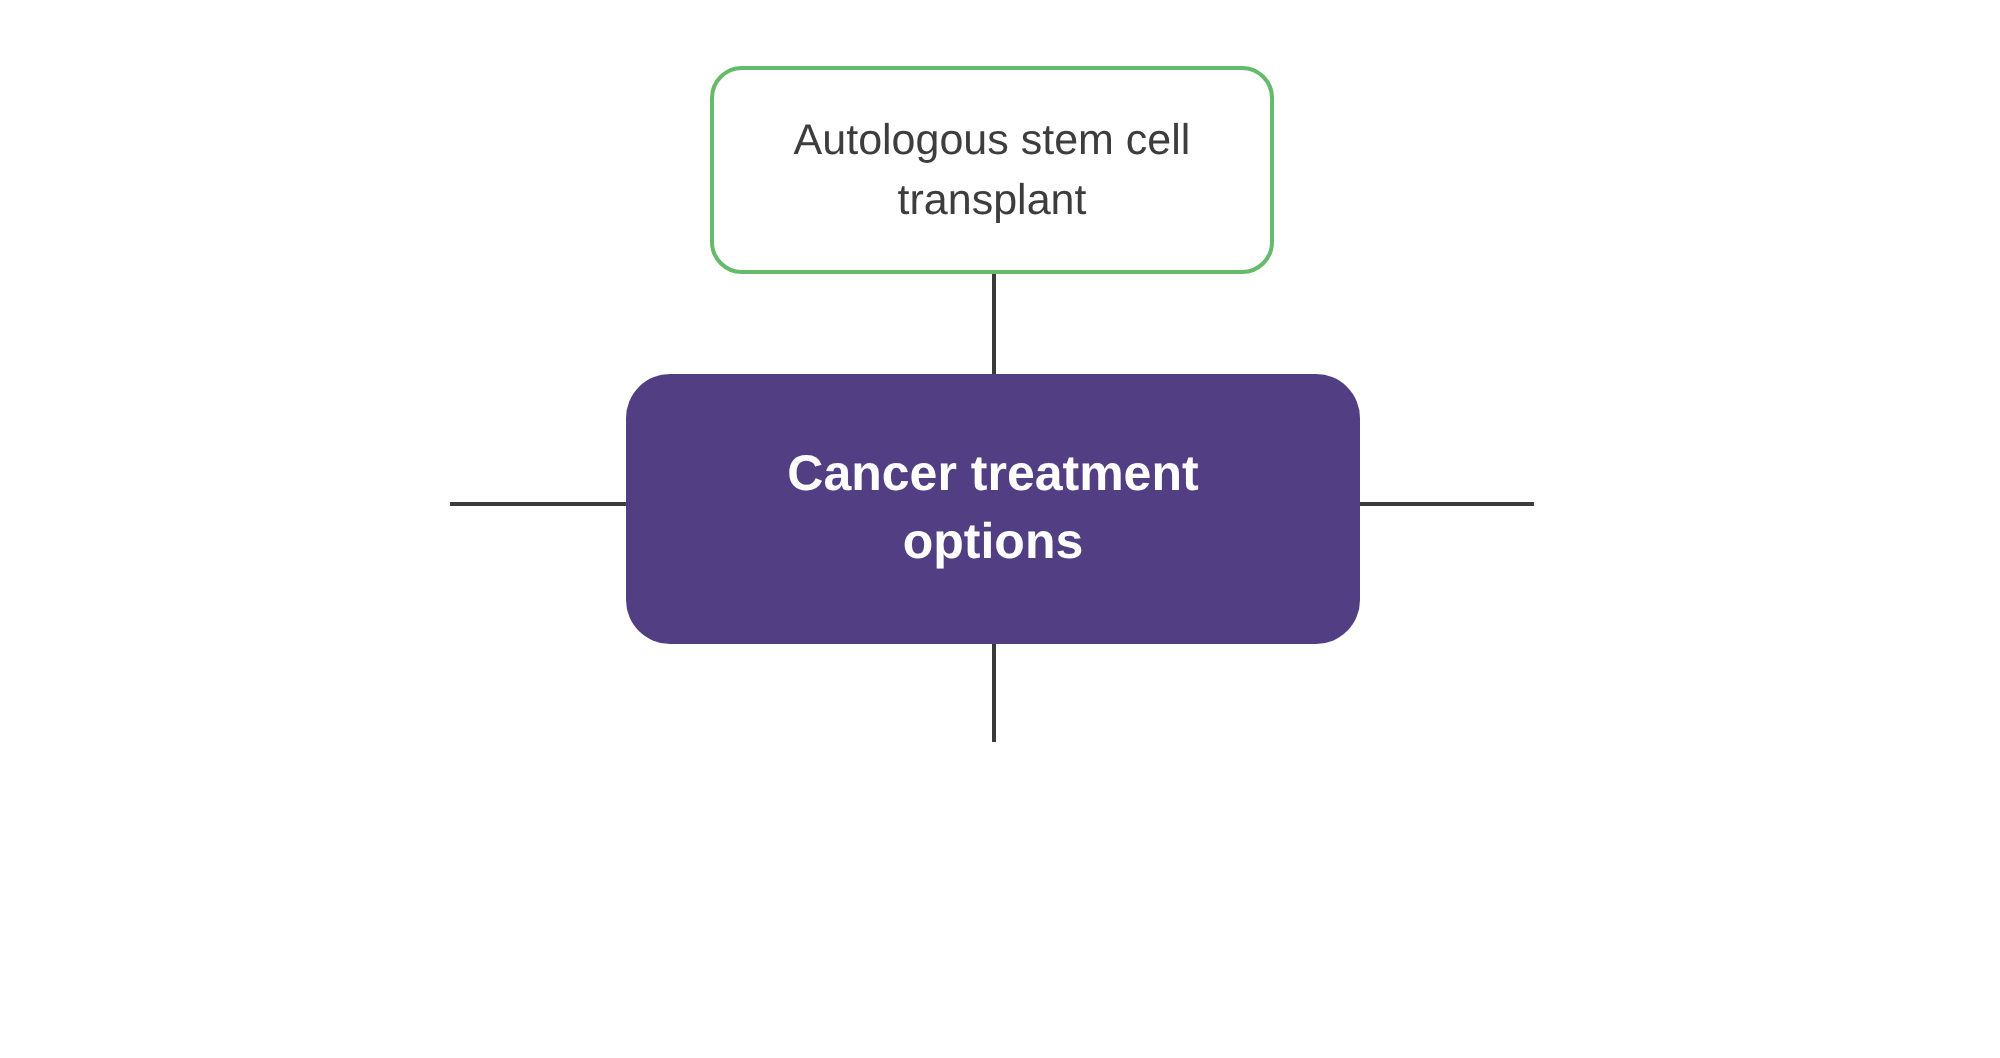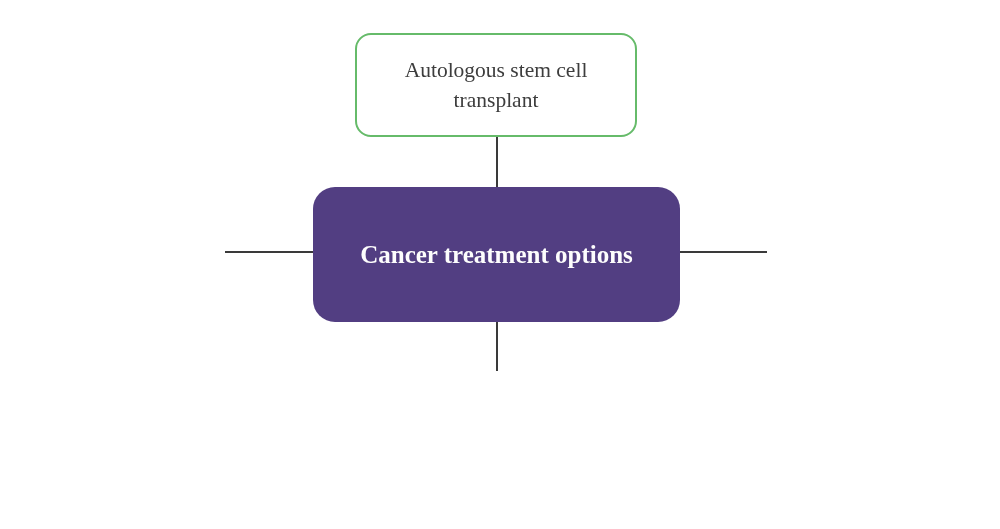--- a/index.html
+++ b/index.html
@@ -15,21 +15,20 @@
   html, body {
     background: var(--background);
     font-family: "Liberation Sans", "DejaVu Sans", sans-serif;
   }
   .canvas {
     position: relative;
     width: 1000px;
     height: 394px;
     background: var(--background);
     overflow: hidden;
-    font-family: Liberation Serif, serif;
   }
   .node {
     position: absolute;
     background: var(--node_fill);
     border: 2px solid var(--node_border);
     border-radius: 16px;
     display: flex;
     align-items: center;
     justify-content: center;
     text-align: center;

